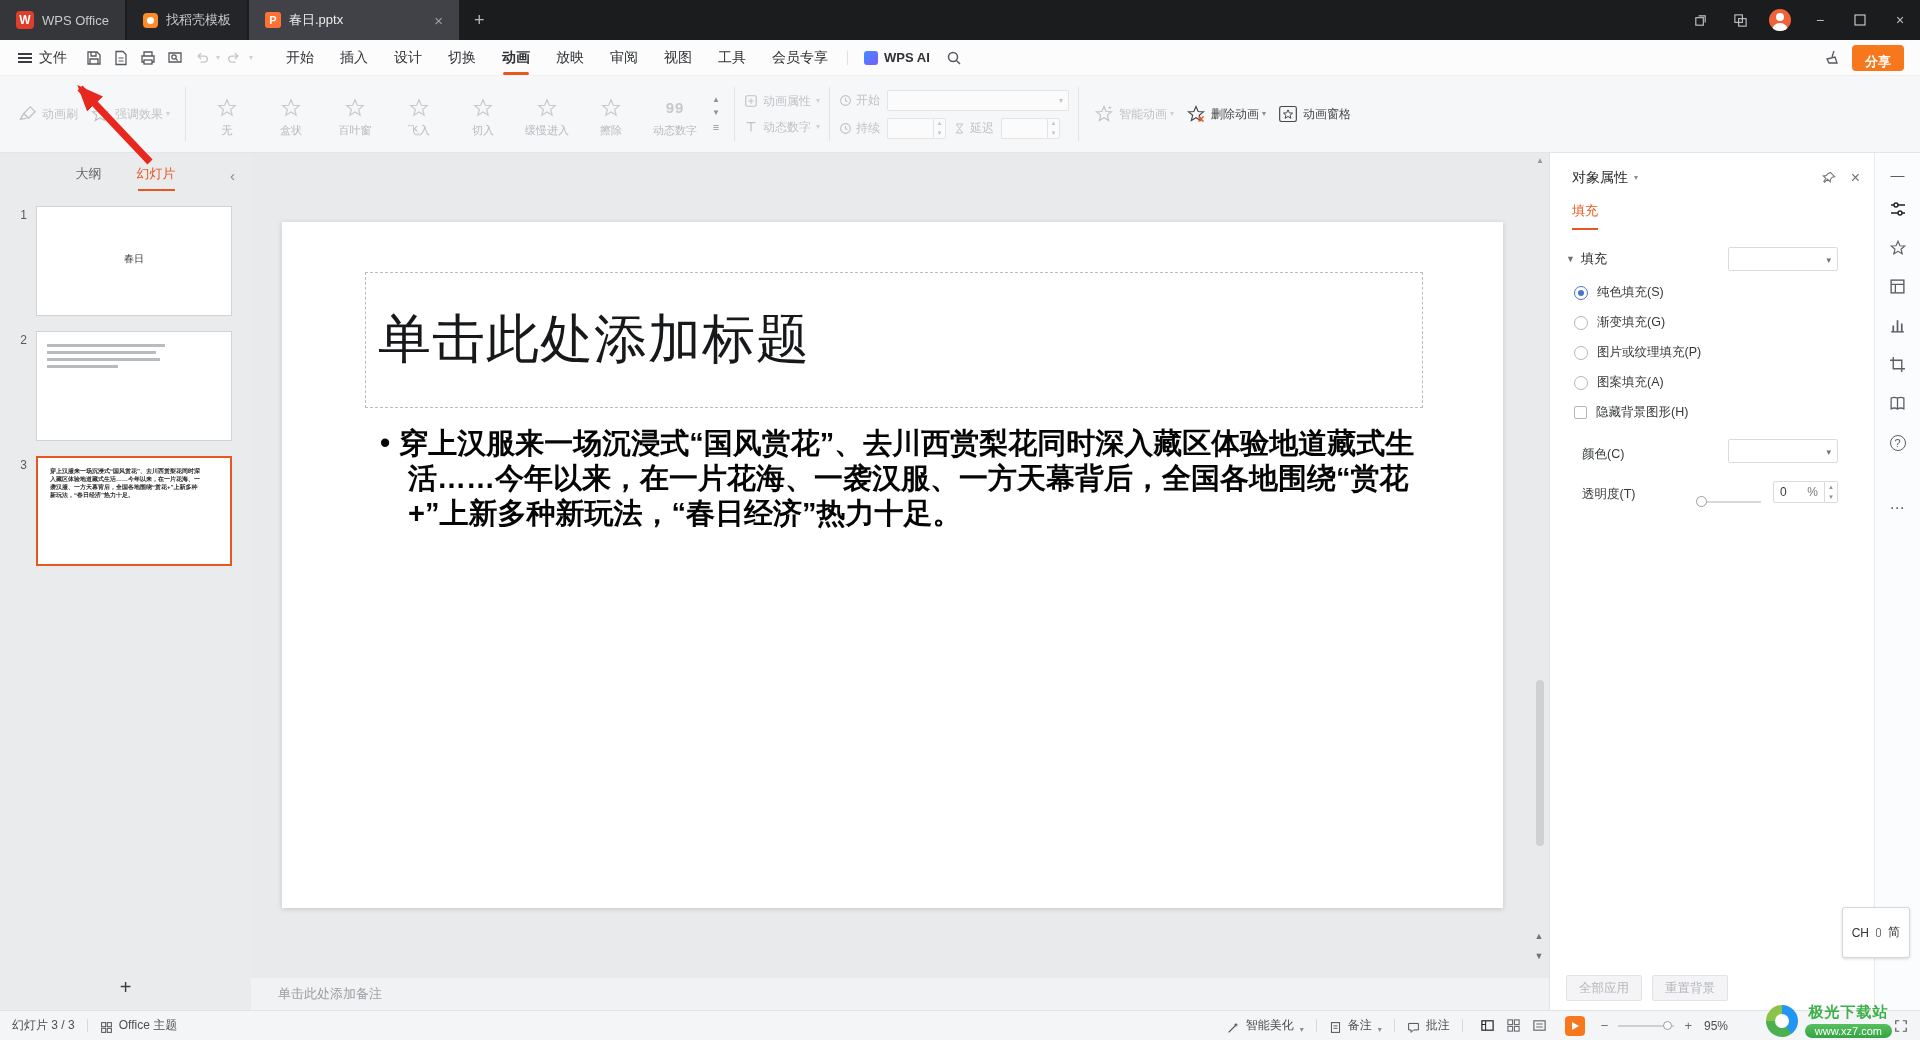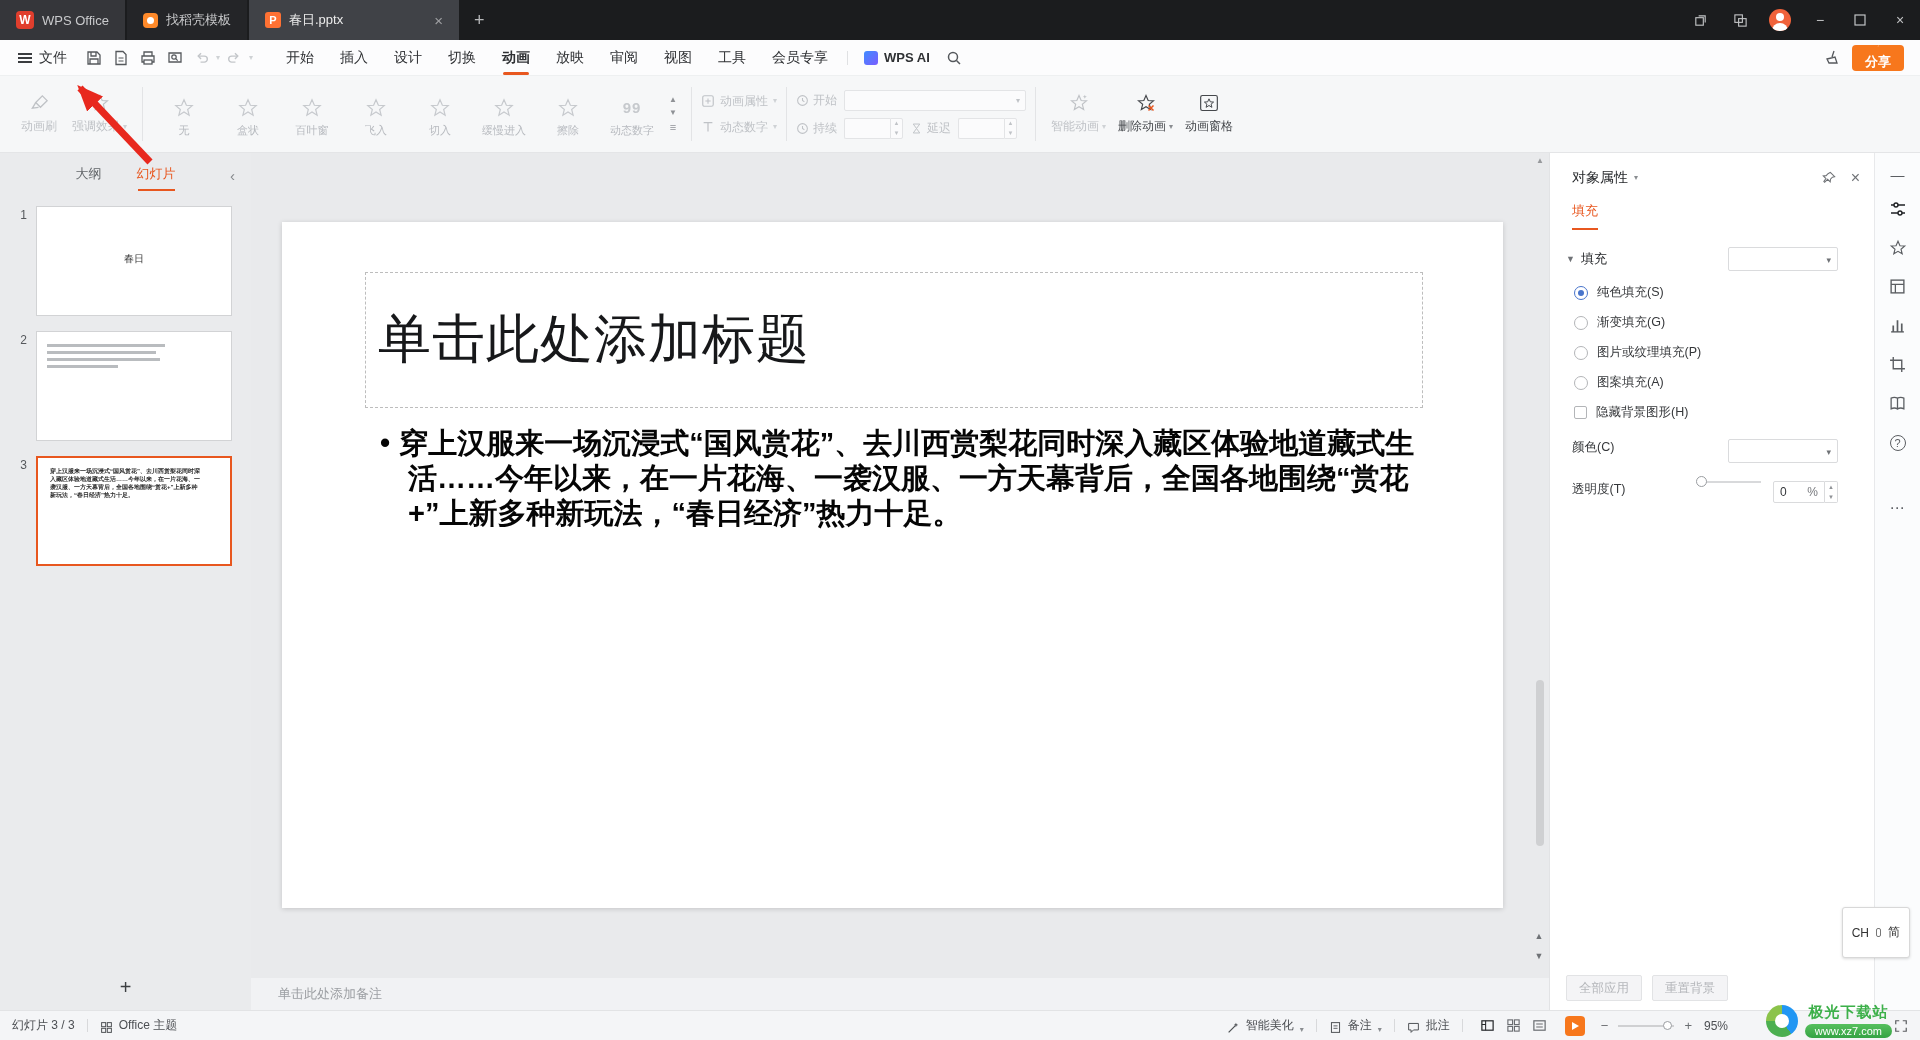--- a/index.html
+++ b/index.html
@@ -43,21 +43,21 @@
 .ai-chip{display:flex;align-items:center;gap:6px;padding:0 10px;font-size:13px;color:#2f3134;font-weight:bold;}
 .ai-gem{width:14px;height:14px;background:linear-gradient(135deg,#3f8cff,#7a5cff);border-radius:3px;}
 .searchbtn{width:28px;height:28px;display:flex;align-items:center;justify-content:center;color:#55585c;}
 .mright{margin-left:auto;display:flex;align-items:center;gap:12px;padding-right:8px;}
 .cleanbtn{color:#55585c;}
 .share-btn{display:flex;align-items:center;gap:6px;background:#f7771c;color:#fff;font-size:13px;font-weight:bold;height:26px;padding:0 13px;border-radius:4px;flex-direction:column;}
 
 
 .ribbon{position:absolute;top:76px;left:0;right:0;height:77px;background:#f6f7f8;border-bottom:1px solid #e4e5e7;display:flex;align-items:center;padding:0 12px;z-index:3;}
 .vr{width:1px;height:54px;background:#e3e4e6;margin:0 9px;flex:none;}
-.bigbtn{display:flex;flex-direction:column;align-items:center;justify-content:center;gap:5px;min-width:54px;padding:0 6px;font-size:12px;color:#45484c;}
+.bigbtn{display:flex;align-items:center;justify-content:center;gap:5px;min-width:54px;padding:0 6px;font-size:12px;color:#45484c;}
 .bigbtn .lbl{display:flex;align-items:center;gap:3px;white-space:nowrap;}
 .bigbtn.dis{color:#bfc2c6;}
 .gal{display:flex;}
 .gitem{width:64px;display:flex;flex-direction:column;align-items:center;gap:3px;padding-top:5px;}
 .gstar{color:#c6c9cd;height:24px;display:flex;align-items:center;}
 .g99{font-size:15px;font-weight:bold;color:#c6c9cd;letter-spacing:1px;}
 .glabel{font-size:11px;color:#b7babf;white-space:nowrap;}
 .gscroll{display:flex;flex-direction:column;justify-content:center;gap:4px;width:18px;align-items:center;color:#8f9296;font-size:8px;}
 .prow{display:flex;flex-direction:column;gap:9px;}
 .pitem{display:flex;align-items:center;gap:5px;font-size:12px;color:#bfc2c6;white-space:nowrap;}
@@ -112,21 +112,21 @@
 .pp-sec{display:flex;align-items:center;margin:17px 36px 0 16px;}
 .sec-caret{font-size:9px;color:#6f7276;margin-right:6px;}
 .sec-label{font-size:13px;color:#26282b;}
 .pp-combo{margin-left:auto;width:110px;height:24px;border:1px solid #dadbdd;border-radius:2px;position:relative;background:#fff;}
 .pp-combo .cvt{position:absolute;right:6px;top:7px;font-size:9px;color:#6f7276;}
 .opt{display:flex;align-items:center;gap:9px;margin:13px 0 0 24px;font-size:12.5px;}
 .radio{width:14px;height:14px;border-radius:50%;border:1px solid #b3b5b8;background:#fff;position:relative;flex:none;}
 .radio.on{border-color:#4874cb;}
 .radio.on::after{content:"";position:absolute;left:3px;top:3px;width:6px;height:6px;border-radius:50%;background:#4874cb;}
 .chk{width:13px;height:13px;border:1px solid #b3b5b8;border-radius:2px;background:#fff;flex:none;}
-.pp-row{display:flex;align-items:flex-start;margin:18px 36px 0 22px;font-size:12.5px;}
+.pp-row{display:flex;align-items:flex-end;margin:18px 36px 0 32px;font-size:12.5px;}
 .slider{width:64px;height:2px;background:#d8d9db;position:relative;margin-left:auto;}
 .slider .knob{position:absolute;left:-1px;top:-5px;width:11px;height:11px;border-radius:50%;background:#fff;border:1px solid #9a9da1;}
 .valbox{width:52px;height:22px;border:1px solid #dadbdd;border-radius:2px 0 0 2px;margin-left:12px;display:flex;align-items:center;justify-content:space-between;padding:0 6px;font-size:12px;color:#35373a;}
 .valbox .unit{color:#77797d;}
 .spin2{width:13px;height:22px;border:1px solid #dadbdd;border-left:none;border-radius:0 2px 2px 0;display:flex;flex-direction:column;}
 .spin2 span{flex:1;display:flex;align-items:center;justify-content:center;font-size:6px;color:#8f9296;line-height:1;}
 .pp-foot{position:absolute;bottom:9px;left:16px;display:flex;gap:10px;}
 .foot-btn{width:76px;height:26px;background:#f4f4f6;border:1px solid #e2e3e5;border-radius:2px;color:#b4b6ba;font-size:12.5px;display:flex;align-items:center;justify-content:center;}
 
 

